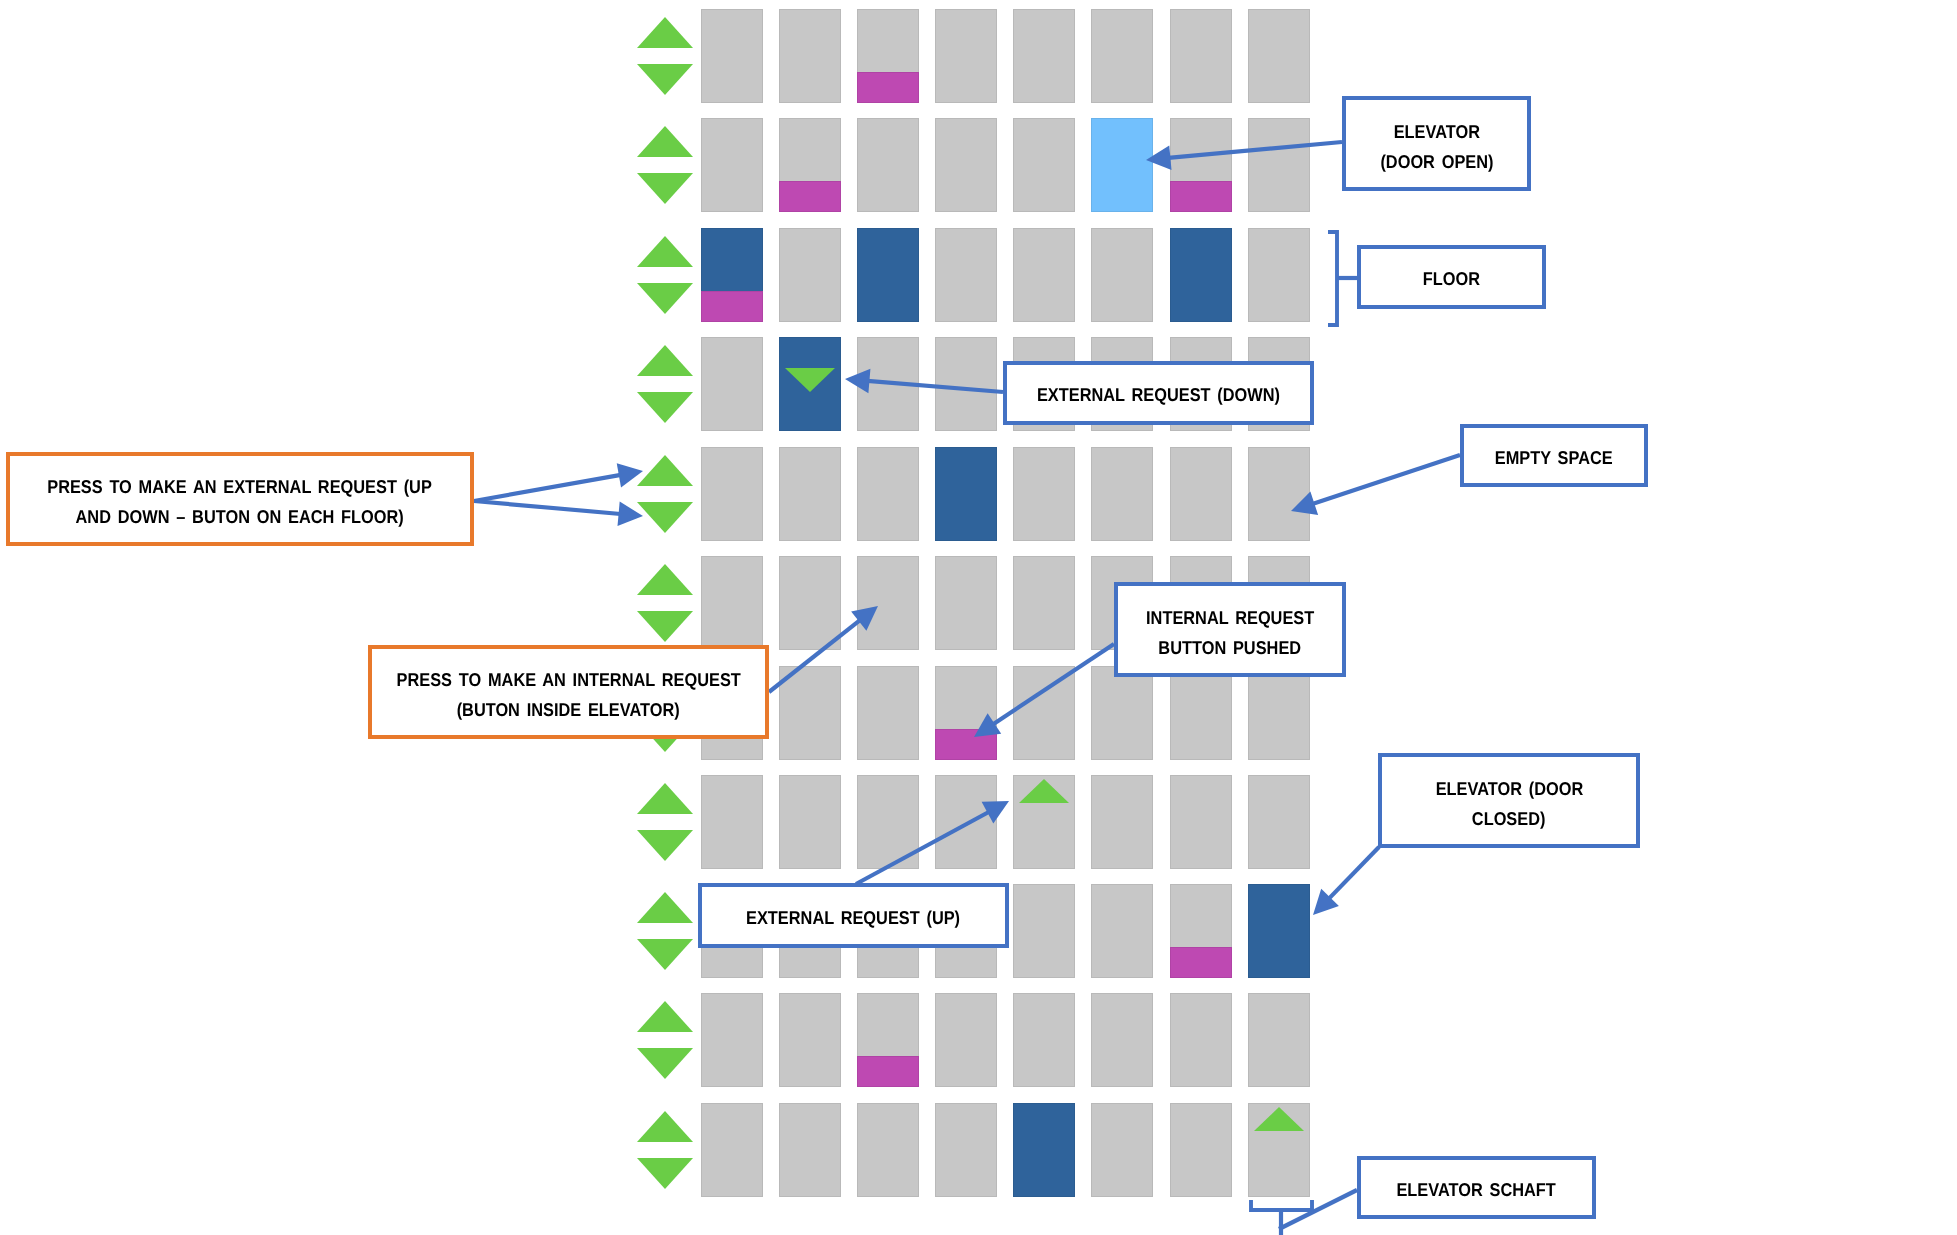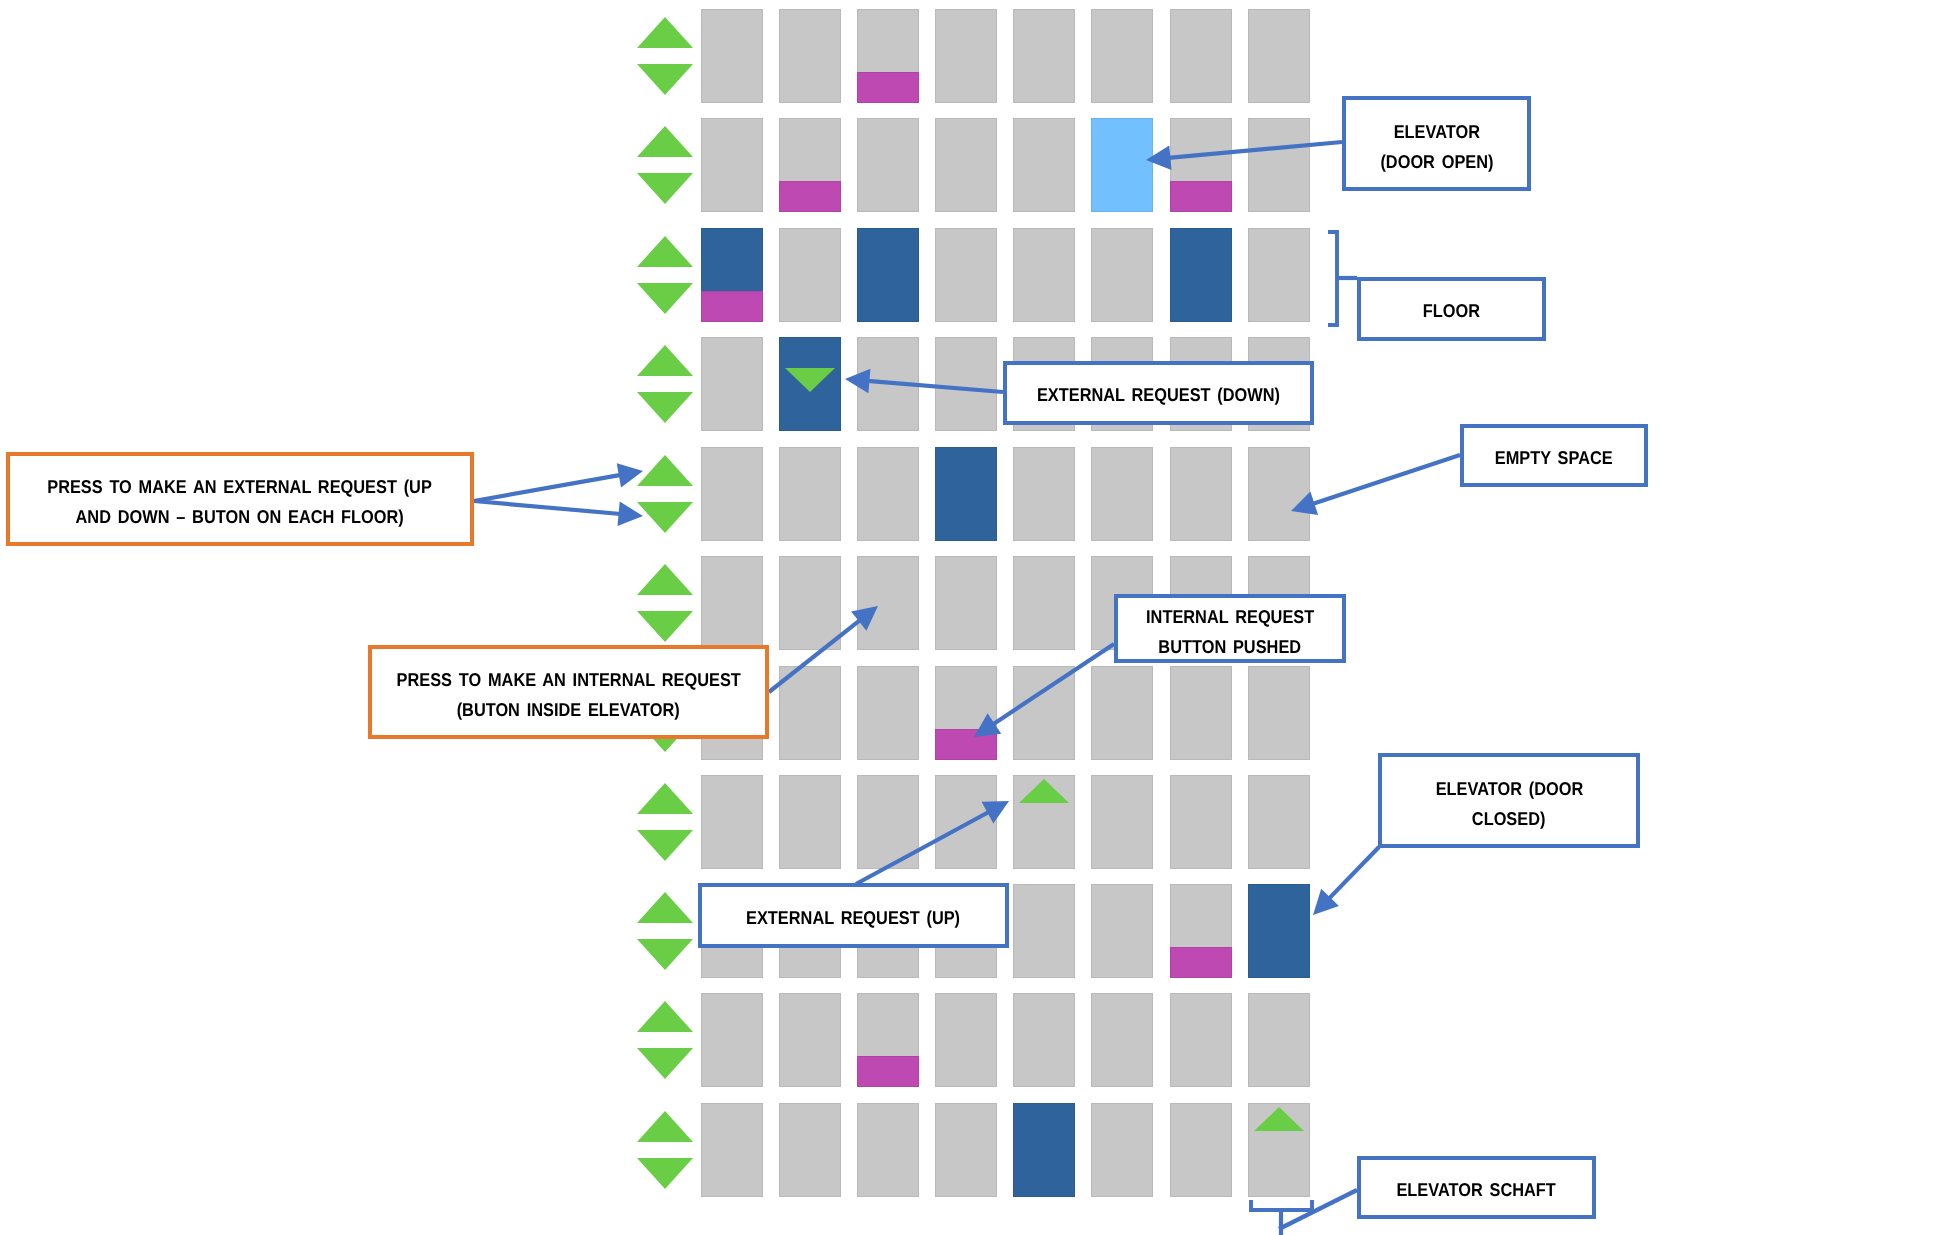--- a/index.html
+++ b/index.html
@@ -182,38 +182,38 @@
       <line x1="1357" y1="1190" x2="1279" y2="1229" stroke="#4472c4" stroke-width="4.2" stroke-linecap="butt"></line>
       <line x1="1281" y1="1208" x2="1281" y2="1238" stroke="#4472c4" stroke-width="4.2" stroke-linecap="butt"></line>
       <path d="M 1328 232 L 1337 232 L 1337 325 L 1328 325" stroke="#4472c4" stroke-width="3.9" fill="none" stroke-linecap="butt" stroke-linejoin="miter"></path>
       <path d="M 1251 1200 L 1251 1210 L 1312 1210 L 1312 1200" stroke="#4472c4" stroke-width="3.9" fill="none" stroke-linecap="butt" stroke-linejoin="miter"></path>
     </svg>
   <div id="callouts-layer">
       <div class="callout multi" style="left: 1342px; top: 96px; width: 189px; height: 95px; border: 4px solid rgb(68, 114, 196); line-height: 30px;">
         <span class="ln">ELEVATOR</span>
         <span class="ln">(DOOR OPEN)</span>
       </div>
-      <div class="callout" style="left: 1357px; top: 245px; width: 189px; height: 64px; border: 4px solid rgb(68, 114, 196); line-height: 30px; margin-top: 32px;">
+      <div class="callout" style="left: 1357px; top: 245px; width: 189px; height: 64px; border: 4px solid rgb(68, 114, 196); line-height: 30px;">
         <span class="ln">FLOOR</span>
       </div>
       <div class="callout" style="left: 1003px; top: 361px; width: 311px; height: 64px; border: 4px solid rgb(68, 114, 196); line-height: 30px;">
         <span class="ln">EXTERNAL REQUEST (DOWN)</span>
       </div>
       <div class="callout" style="left: 1460px; top: 424px; width: 188px; height: 63px; border: 4px solid rgb(68, 114, 196); line-height: 30px;">
         <span class="ln">EMPTY SPACE</span>
       </div>
       <div class="callout multi" style="left: 6px; top: 452px; width: 468px; height: 94px; border: 4px solid rgb(232, 121, 43); line-height: 30px;">
         <span class="ln">PRESS TO MAKE  AN EXTERNAL REQUEST (UP</span>
         <span class="ln">AND DOWN – BUTON ON EACH FLOOR)</span>
       </div>
       <div class="callout multi" style="left: 368px; top: 645px; width: 401px; height: 94px; border: 4px solid rgb(232, 121, 43); line-height: 30px;">
         <span class="ln">PRESS TO MAKE  AN INTERNAL REQUEST</span>
         <span class="ln">(BUTON INSIDE ELEVATOR)</span>
       </div>
-      <div class="callout multi" style="left: 1114px; top: 594px; width: 232px; height: 69px; border: 4px solid rgb(68, 114, 196); line-height: 30px;">
+      <div class="callout multi" style="left: 1114px; top: 582px; width: 232px; height: 95px; border: 4px solid rgb(68, 114, 196); line-height: 30px;">
         <span class="ln">INTERNAL REQUEST</span>
         <span class="ln">BUTTON PUSHED</span>
       </div>
       <div class="callout multi" style="left: 1378px; top: 753px; width: 262px; height: 95px; border: 4px solid rgb(68, 114, 196); line-height: 30px;">
         <span class="ln">ELEVATOR (DOOR</span>
         <span class="ln">CLOSED)</span>
       </div>
       <div class="callout" style="left: 698px; top: 883px; width: 311px; height: 65px; border: 4px solid rgb(68, 114, 196); line-height: 30px;">
         <span class="ln">EXTERNAL REQUEST (UP)</span>
       </div>

